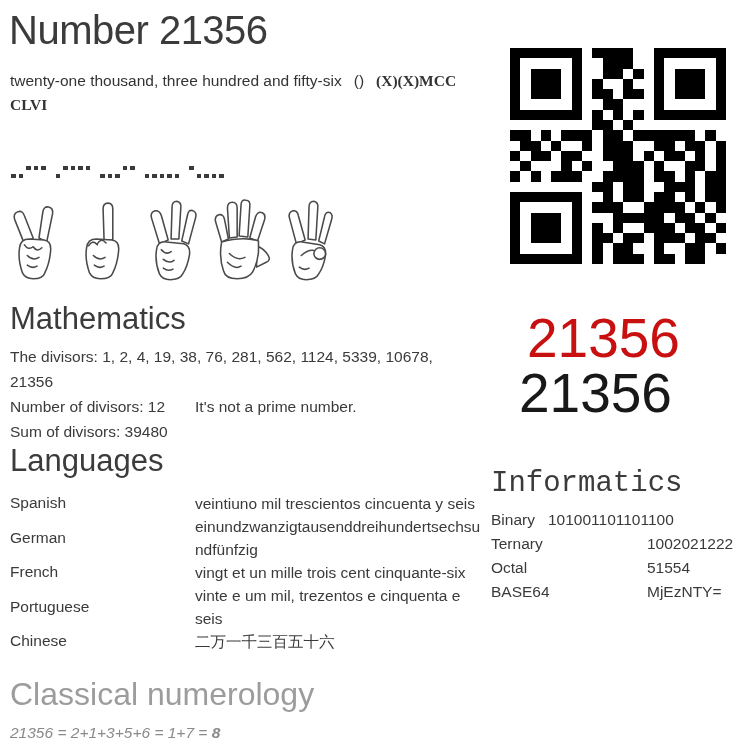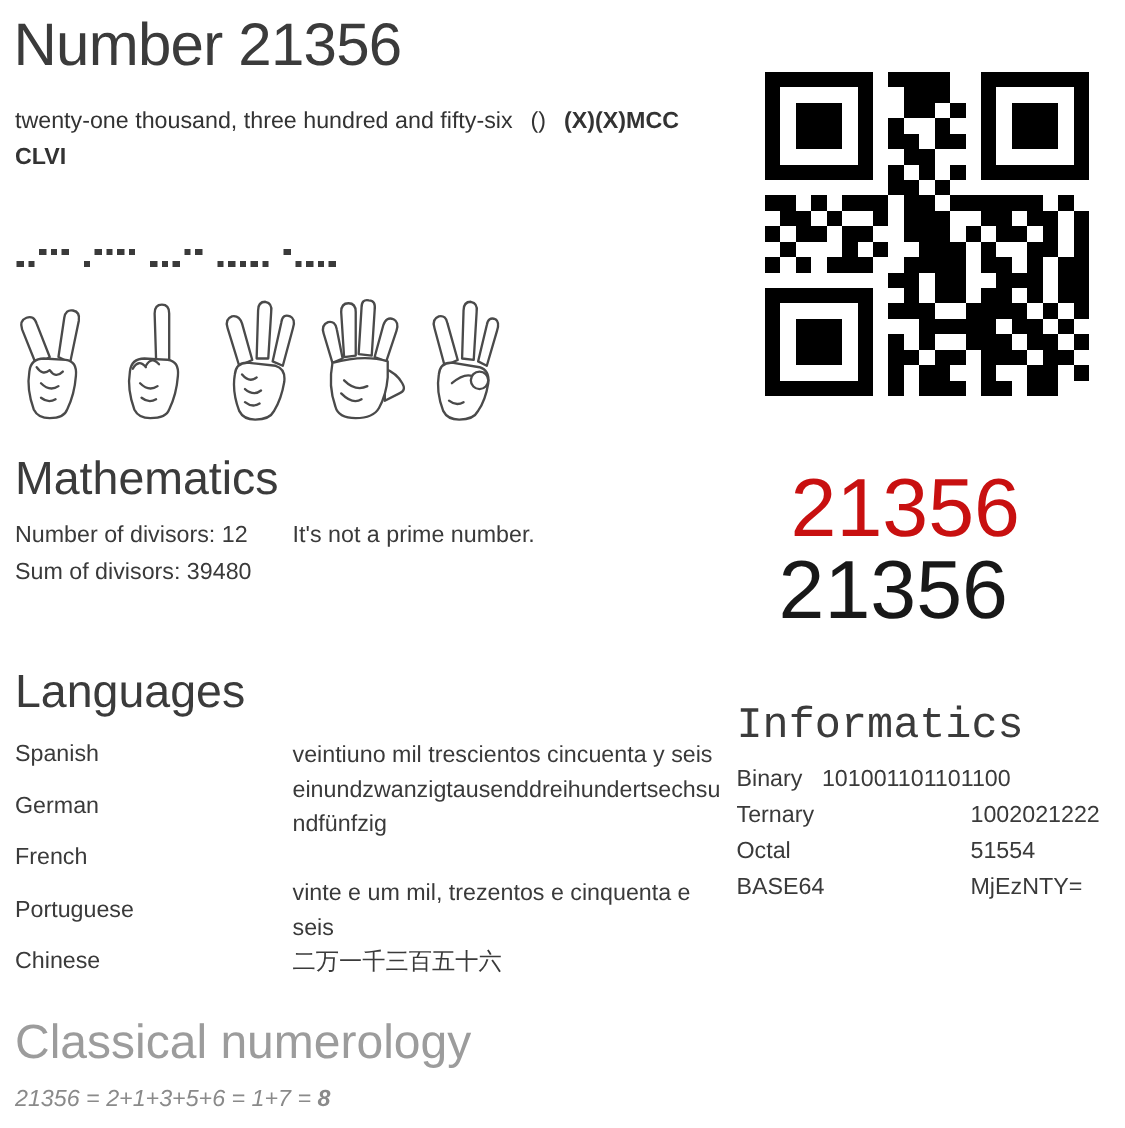--- a/index.html
+++ b/index.html
@@ -9,21 +9,21 @@
     font-family:"Liberation Sans","DejaVu Sans",sans-serif; color:#3a3a3a; overflow:hidden;
   }
   .page-title {
     position:absolute; left:9px; top:8px; font-size:40px; font-weight:400;
     color:#3b3b3b; letter-spacing:-0.5px;
   }
   .word-line {
     position:absolute; left:10px; top:69px; width:470px;
     font-size:15.5px; line-height:24px; color:#333;
   }
-  .word-line .bold { font-weight:700; color:#333; }
+  .word-line .bold { font-weight:700; color:#333;font-family:Liberation Serif, serif; }
   .sp { display:inline-block; width:12px; }
 
   .morse {
     position:absolute; left:11px; top:162px; height:16px;
     display:flex; align-items:flex-end;
   }
   .morse .dot, .morse .dash { width:4.5px; height:4.5px; background:#3a3a3a; margin-right:3px; flex:none; }
   .morse .dash { margin-bottom:8px; }
   .morse .gap  { width:7px; flex:none; }
 
@@ -402,39 +402,41 @@
       <rect x="11" y="20" width="1" height="1" fill="#000000"></rect>
       <rect x="12" y="20" width="1" height="1" fill="#000000"></rect>
       <rect x="14" y="20" width="1" height="1" fill="#000000"></rect>
       <rect x="15" y="20" width="1" height="1" fill="#000000"></rect>
       <rect x="17" y="20" width="1" height="1" fill="#000000"></rect>
       <rect x="18" y="20" width="1" height="1" fill="#000000"></rect>
     </svg>
 
   <h2 class="section-heading" id="math-heading">Mathematics</h2>
   <div class="math-body">
+    <div>The divisors: 1, 2, 4, 19, 38, 76, 281, 562, 1124, 5339, 10678, 21356</div>
     <div><span>Number of divisors: 12</span><span class="prime-note">It's not a prime number.</span></div>
     <div>Sum of divisors: 39480</div>
   </div>
 
   <div class="big-num" id="big-red" style="color: rgb(200, 16, 16);">21356</div>
   <div class="big-num" id="big-black" style="color: rgb(24, 24, 24);">21356</div>
 
   <h2 class="section-heading" id="lang-heading">Languages</h2>
   <div class="lang-table">
     <div class="lang-row">
       <span class="lang-label">Spanish</span>
       <span class="lang-value">veintiuno mil trescientos cincuenta y seis</span>
     </div>
     <div class="lang-row">
       <span class="lang-label">German</span>
       <span class="lang-value">einundzwanzigtausenddreihundertsechsundfünfzig</span>
     </div>
     <div class="lang-row">
       <span class="lang-label">French</span>
+      <span class="lang-value">vingt et un mille trois cent cinquante-six</span>
     </div>
     <div class="lang-row">
       <span class="lang-label">Portuguese</span>
       <span class="lang-value">vinte e um mil, trezentos e cinquenta e seis</span>
     </div>
     <div class="lang-row">
       <span class="lang-label">Chinese</span>
       <span class="lang-value">二万一千三百五十六</span>
     </div>
   </div>

